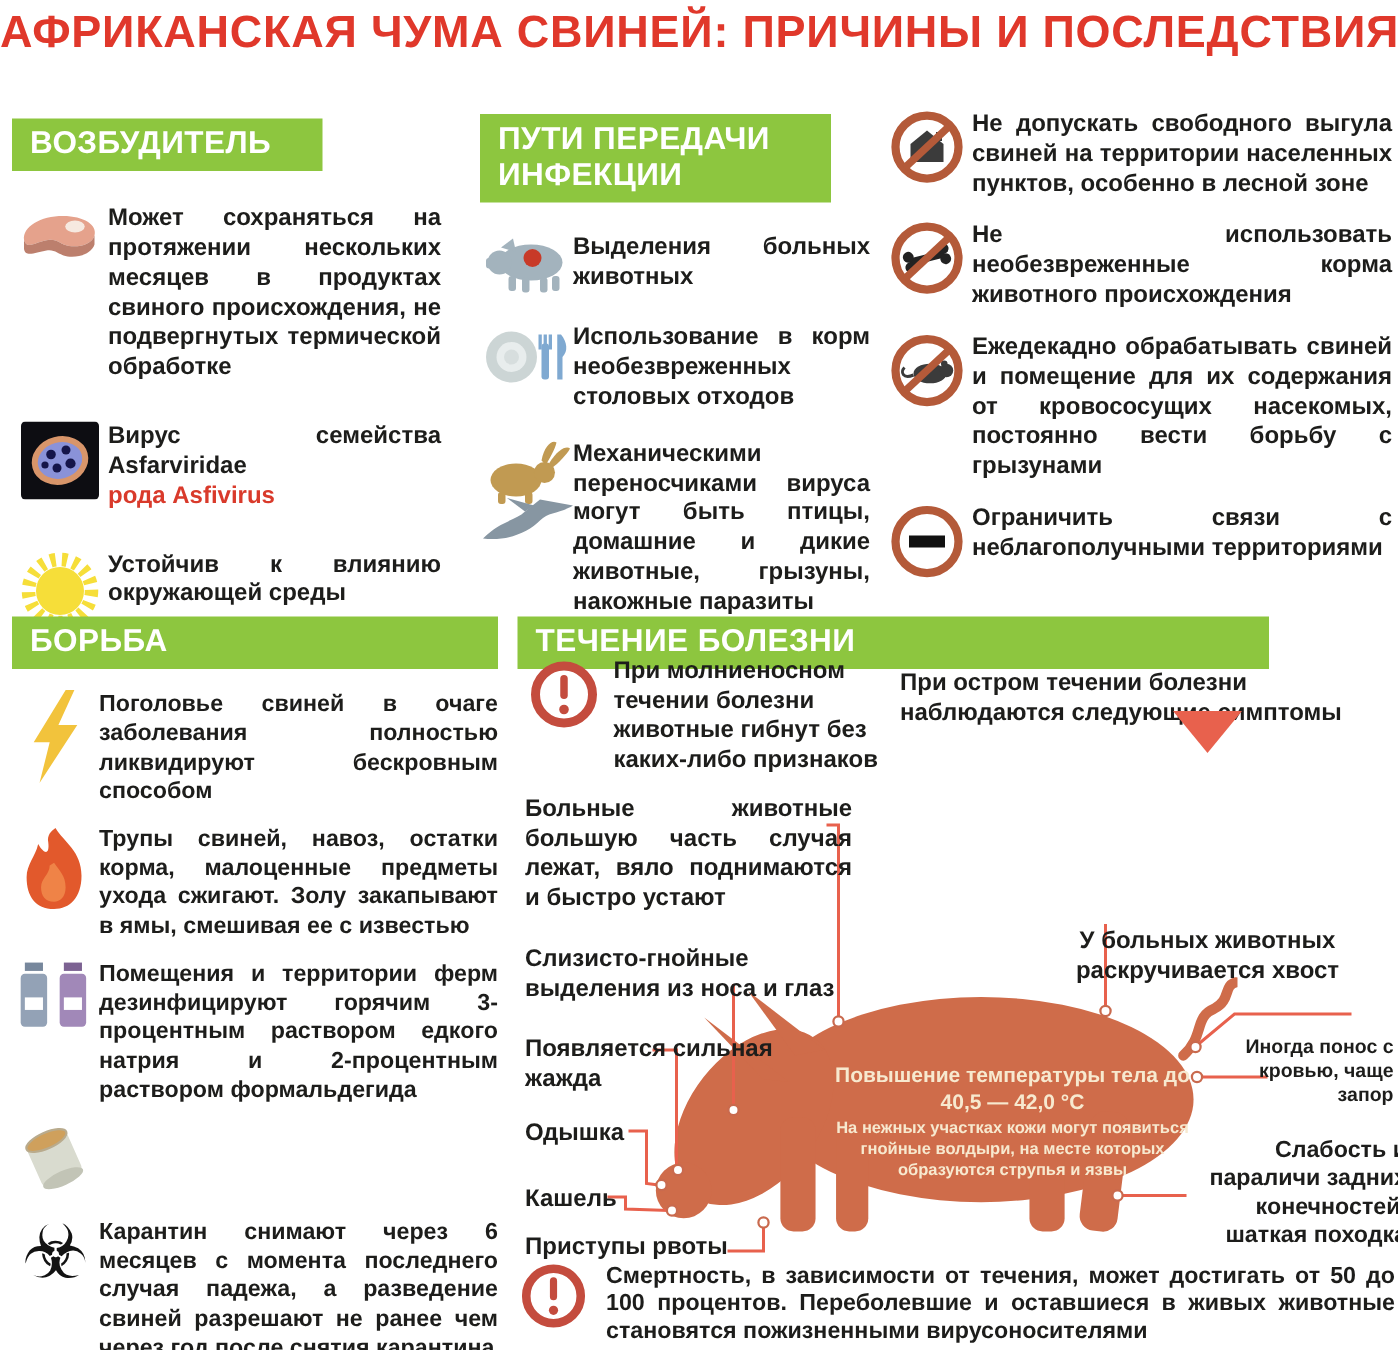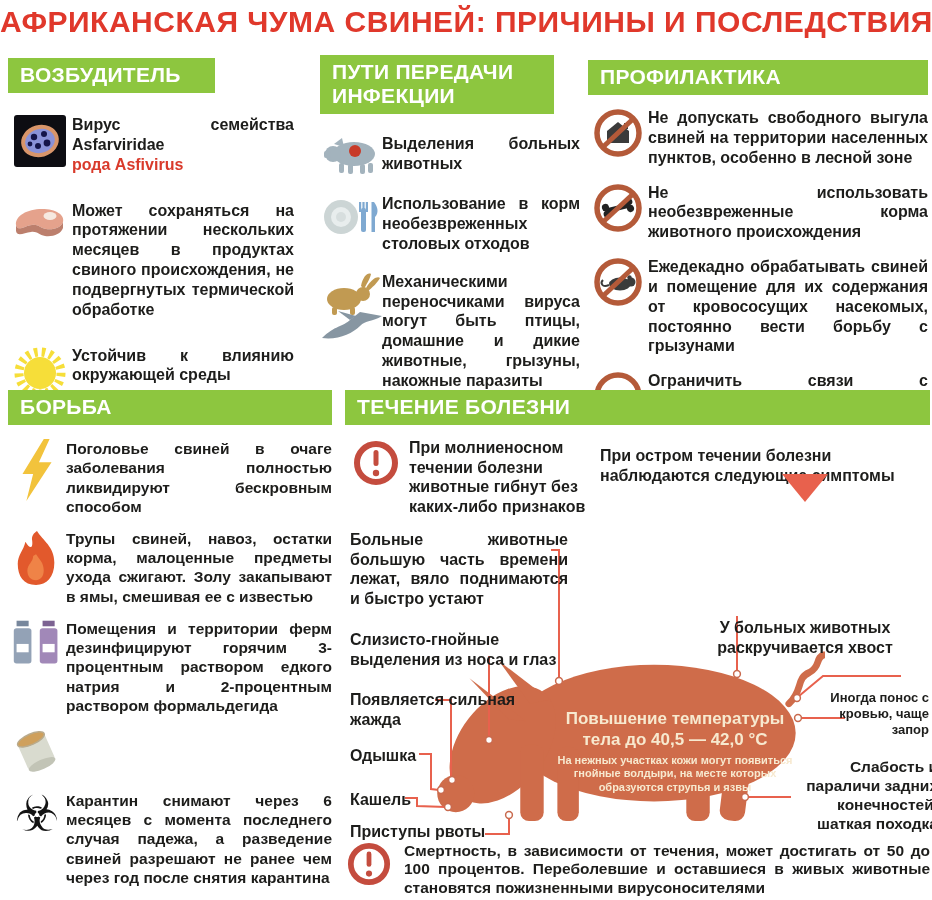--- a/index.html
+++ b/index.html
@@ -4,21 +4,21 @@
 <style>
   * { margin:0; padding:0; box-sizing:border-box; }
   html,body { width:932px; height:900px; }
   body { font-family:"Liberation Sans","DejaVu Sans",sans-serif; background:#fff; }
   .page { position:relative; width:932px; height:900px; overflow:hidden; background:#fff; }
 
   .title { position:absolute; top:5px; left:0; width:100%; 
            font-size:30px; font-weight:bold; color:#e0382b; letter-spacing:.5px; white-space:nowrap; }
 
   .hdr-bar { background:#8dc63f; color:#fff; font-weight:bold; font-size:21px;
-             line-height:1.15; padding:5px 12px 6px; letter-spacing:.3px; }
+             line-height:1.15; padding:5px 12px 6px; letter-spacing:.3px;margin-top:21px; }
 
   .panel { position:absolute; }
   .pathogen { left:8px;  top:58px; width:292px; }
   .pathogen .hdr-bar { width:207px; }
   .transmission { left:320px; top:55px; width:264px; }
   .transmission .hdr-bar { width:234px; }
   .prevention { left:588px; top:60px; width:340px; }
   .control { left:8px; top:390px; width:324px; }
 
   .items { display:flex; flex-direction:column; }
@@ -36,21 +36,21 @@
   .prevention .items { margin-top:13px; gap:15px; }
   .prevention .ic { width:60px; }
   .prevention .t { flex:1; }
   .control .items { margin-top:14px; gap:13px; }
   .control .ic { width:58px; }
   .control .t { flex:1; font-size:15.5px; }
 
   .glyph { font-family:"DejaVu Sans",sans-serif; font-size:50px; line-height:.95; color:#131313; }
 
   .course { position:absolute; left:345px; top:390px; width:585px; height:510px; }
-  .course .hdr-bar { width:585px; }
+  .course .hdr-bar { width:501px; }
   .lbl { position:absolute; font-weight:bold; font-size:16px; line-height:1.22; color:#1d1d1b; }
   .l1 { left:5px;  top:140px; width:218px; text-align:justify; }
   .l2 { left:5px;  top:240px; width:218px; }
   .l3 { left:5px;  top:300px; width:175px; }
   .l4 { left:5px;  top:356px; }
   .l5 { left:5px;  top:400px; }
   .l6 { left:5px;  top:432px; }
   .r1 { left:262px; top:140px; width:322px; text-align:justify; }
   .r2 { left:362px; top:228px; width:196px; text-align:center; }
   .r3 { left:478px; top:300px; width:106px; text-align:right; font-size:13px; }
@@ -59,63 +59,63 @@
   .fulminant-ic { position:absolute; left:8px; top:50px; }
   .fulminant-t  { position:absolute; left:64px; top:48px; width:212px; }
   .acute-t { position:absolute; left:255px; top:56px; width:335px; }
   .tri-down { position:absolute; left:437px; top:84px; width:0; height:0;
               border-left:23px solid transparent; border-right:23px solid transparent;
               border-top:28px solid #e8614d; }
 
   .pig-svg { position:absolute; left:60px; top:255px; width:420px; height:180px; }
   .pig-note { position:absolute; left:205px; top:318px; width:250px; text-align:center;
               font-weight:bold; color:#f7e9cf; }
-  .pig-note .temp { font-size:17px; line-height:1.25; margin-bottom:3px; }
+  .pig-note .temp { font-size:14px; line-height:1.25; margin-bottom:3px; }
   .pig-note .skin { font-size:11px; line-height:1.25; }
 
   .connectors { position:absolute; left:0; top:0; width:585px; height:510px; pointer-events:none; }
   .connectors polyline { fill:none; stroke:#e8614d; stroke-width:2; }
   .connectors .dot { fill:#fff; stroke:#c96a4e; stroke-width:1.5; }
 
   .mortality { position:absolute; left:2px; top:452px; width:583px; display:flex; gap:13px; align-items:flex-start; }
   .mortality .t { font-size:15.5px; line-height:1.18; }
 </style>
 </head>
 <body>
 
 <div class="page">
 
   <div class="title">АФРИКАНСКАЯ ЧУМА СВИНЕЙ: ПРИЧИНЫ И ПОСЛЕДСТВИЯ</div>
 
   <section class="panel pathogen">
     <div class="hdr-bar">ВОЗБУДИТЕЛЬ</div>
     <div class="items">
+      <div class="item">
+        <div class="ic">
+          <svg width="58" height="44" viewBox="0 0 58 44">
+              <path d="M5,24 C4,15 16,8 31,8 C45,8 54,14 52,21 C50,27 42,29 35,28 C29,27 27,23 21,24 C13,25 7,31 5,24 Z" fill="#e5a28c"></path>
+              <path d="M5,24 C7,31 13,25 21,24 C27,23 29,27 35,28 C42,29 50,27 52,21 L52,27 C50,33 42,36 34,35 C28,34 26,30 20,31 C13,32 6,36 5,30 Z" fill="#bc7f6d"></path>
+              <ellipse cx="39" cy="15" rx="6.5" ry="4" fill="#f6e9e0"></ellipse>
+            </svg>
+        </div>
+        <p class="t">Может сохраняться на протяжении нескольких месяцев в продуктах свиного происхождения, не подвергнутых термической обработке</p>
+      </div>
       <div class="item">
         <div class="ic">
           <svg width="52" height="52" viewBox="0 0 52 52">
               <rect width="52" height="52" rx="3" fill="#0d0d12"></rect>
               <ellipse cx="26" cy="26" rx="17" ry="14" fill="#8a92d8" stroke="#d8956a" stroke-width="4" transform="rotate(-15 26 26)"></ellipse>
               <circle cx="20" cy="22" r="3.2" fill="#15154a"></circle>
               <circle cx="30" cy="19" r="3" fill="#15154a"></circle>
               <circle cx="33" cy="28" r="3.4" fill="#15154a"></circle>
               <circle cx="24" cy="31" r="3" fill="#15154a"></circle>
               <circle cx="16" cy="29" r="2.4" fill="#15154a"></circle>
             </svg>
         </div>
         <p class="t"><span>Вирус семейства Asfarviridae</span><span class="accent">рода Asfivirus</span></p>
-      </div>
-      <div class="item">
-        <div class="ic">
-          <svg width="58" height="44" viewBox="0 0 58 44">
-              <path d="M5,24 C4,15 16,8 31,8 C45,8 54,14 52,21 C50,27 42,29 35,28 C29,27 27,23 21,24 C13,25 7,31 5,24 Z" fill="#e5a28c"></path>
-              <path d="M5,24 C7,31 13,25 21,24 C27,23 29,27 35,28 C42,29 50,27 52,21 L52,27 C50,33 42,36 34,35 C28,34 26,30 20,31 C13,32 6,36 5,30 Z" fill="#bc7f6d"></path>
-              <ellipse cx="39" cy="15" rx="6.5" ry="4" fill="#f6e9e0"></ellipse>
-            </svg>
-        </div>
-        <p class="t">Может сохраняться на протяжении нескольких месяцев в продуктах свиного происхождения, не подвергнутых термической обработке</p>
       </div>
       <div class="item">
         <div class="ic">
           <svg width="54" height="54" viewBox="0 0 54 54">
               <circle cx="27" cy="27" r="16" fill="#f6de39"></circle>
               <circle cx="27" cy="27" r="21" fill="none" stroke="#f6de39" stroke-width="9" stroke-dasharray="3.5 4.2"></circle>
             </svg>
         </div>
         <p class="t">Устойчив к влиянию окружающей среды</p>
       </div>
@@ -176,21 +176,20 @@
                 <path d="M30,48 L18,39 L36,44 Z"></path>
               </g>
             </svg>
         </div>
         <p class="t">Механическими переносчиками вируса могут быть птицы, домашние и дикие животные, грызуны, накожные паразиты</p>
       </div>
     </div>
   </section>
 
   <section class="panel prevention">
-    <div class="hdr-bar">ПРОФИЛАКТИКА</div>
     <div class="items">
       <div class="item">
         <div class="ic">
           <svg width="50" height="50" viewBox="0 0 50 50">
               <circle cx="25" cy="25" r="21" fill="none" stroke="#b45a39" stroke-width="5.5"></circle>
               <path d="M14,23 L25,14 L36,23 L36,35 L14,35 Z" fill="#3b3b3b"></path>
               <rect x="31" y="15" width="4" height="6" fill="#3b3b3b"></rect>
               <line x1="10" y1="39" x2="40" y2="11" stroke="#b45a39" stroke-width="5"></line>
             </svg>
         </div>
@@ -341,21 +340,21 @@
           <circle cx="23" cy="23" r="19" fill="#fff" stroke="#c44c3e" stroke-width="6"></circle>
           <rect x="20.5" y="10" width="5" height="16" rx="2.5" fill="#c44c3e"></rect>
           <circle cx="23" cy="33" r="3.2" fill="#c44c3e"></circle>
         </svg>
     </div>
     <p class="lbl fulminant-t">При молниеносном течении болезни животные гибнут без каких-либо признаков</p>
 
     <p class="lbl acute-t">При остром течении болезни наблюдаются следующие симптомы</p>
     <div class="tri-down"></div>
 
-    <p class="lbl l1">Больные животные большую часть времени лежат, вяло поднимаются и быстро устают</p>
+    <p class="lbl l1">Больные животные большую часть случая лежат, вяло поднимаются и быстро устают</p>
     <p class="lbl l2">Слизисто-гнойные выделения из носа и глаз</p>
     <p class="lbl l3">Появляется сильная жажда</p>
     <p class="lbl l4">Одышка</p>
     <p class="lbl l5">Кашель</p>
     <p class="lbl l6">Приступы рвоты</p>
 
     <p class="lbl r2">У больных животных раскручивается хвост</p>
     <p class="lbl r3">Иногда понос с кровью, чаще запор</p>
     <p class="lbl r4">Слабость и параличи задних конечностей, шаткая походка</p>
 

